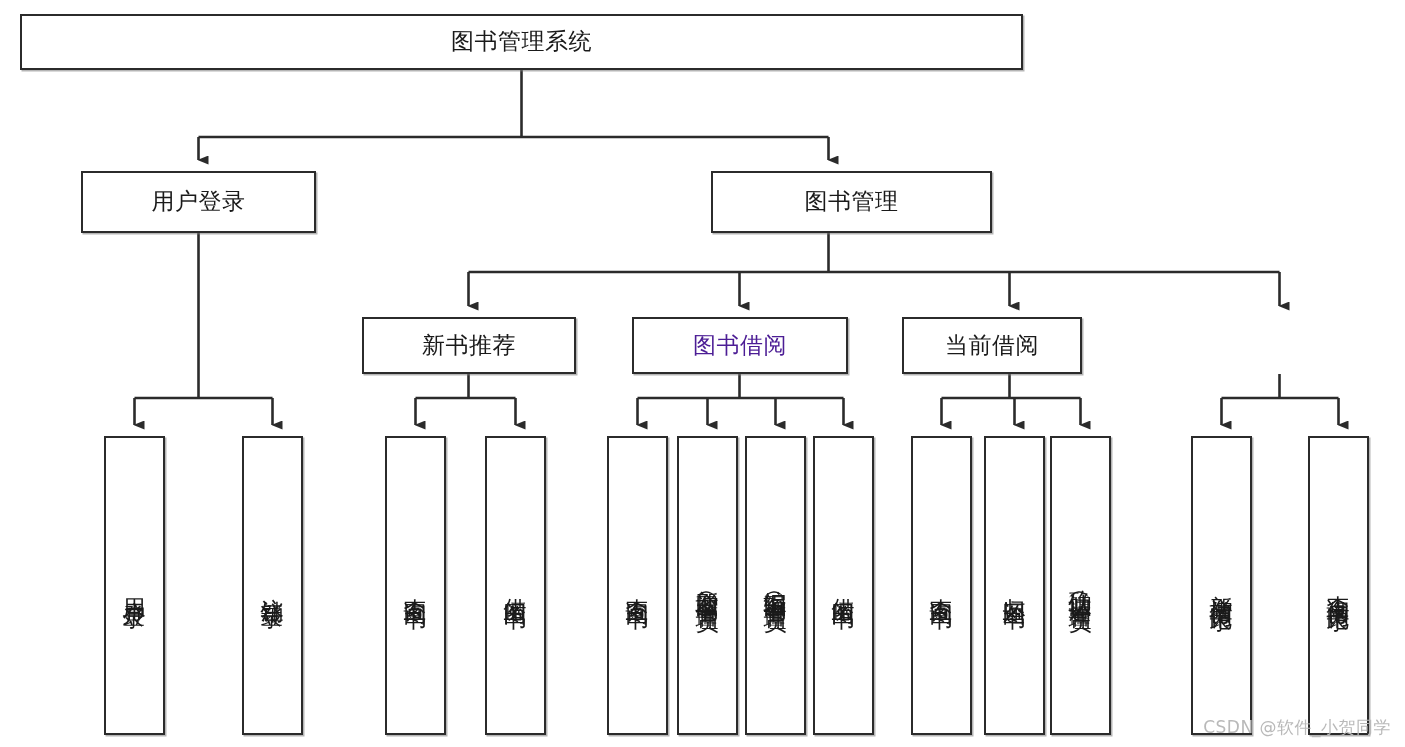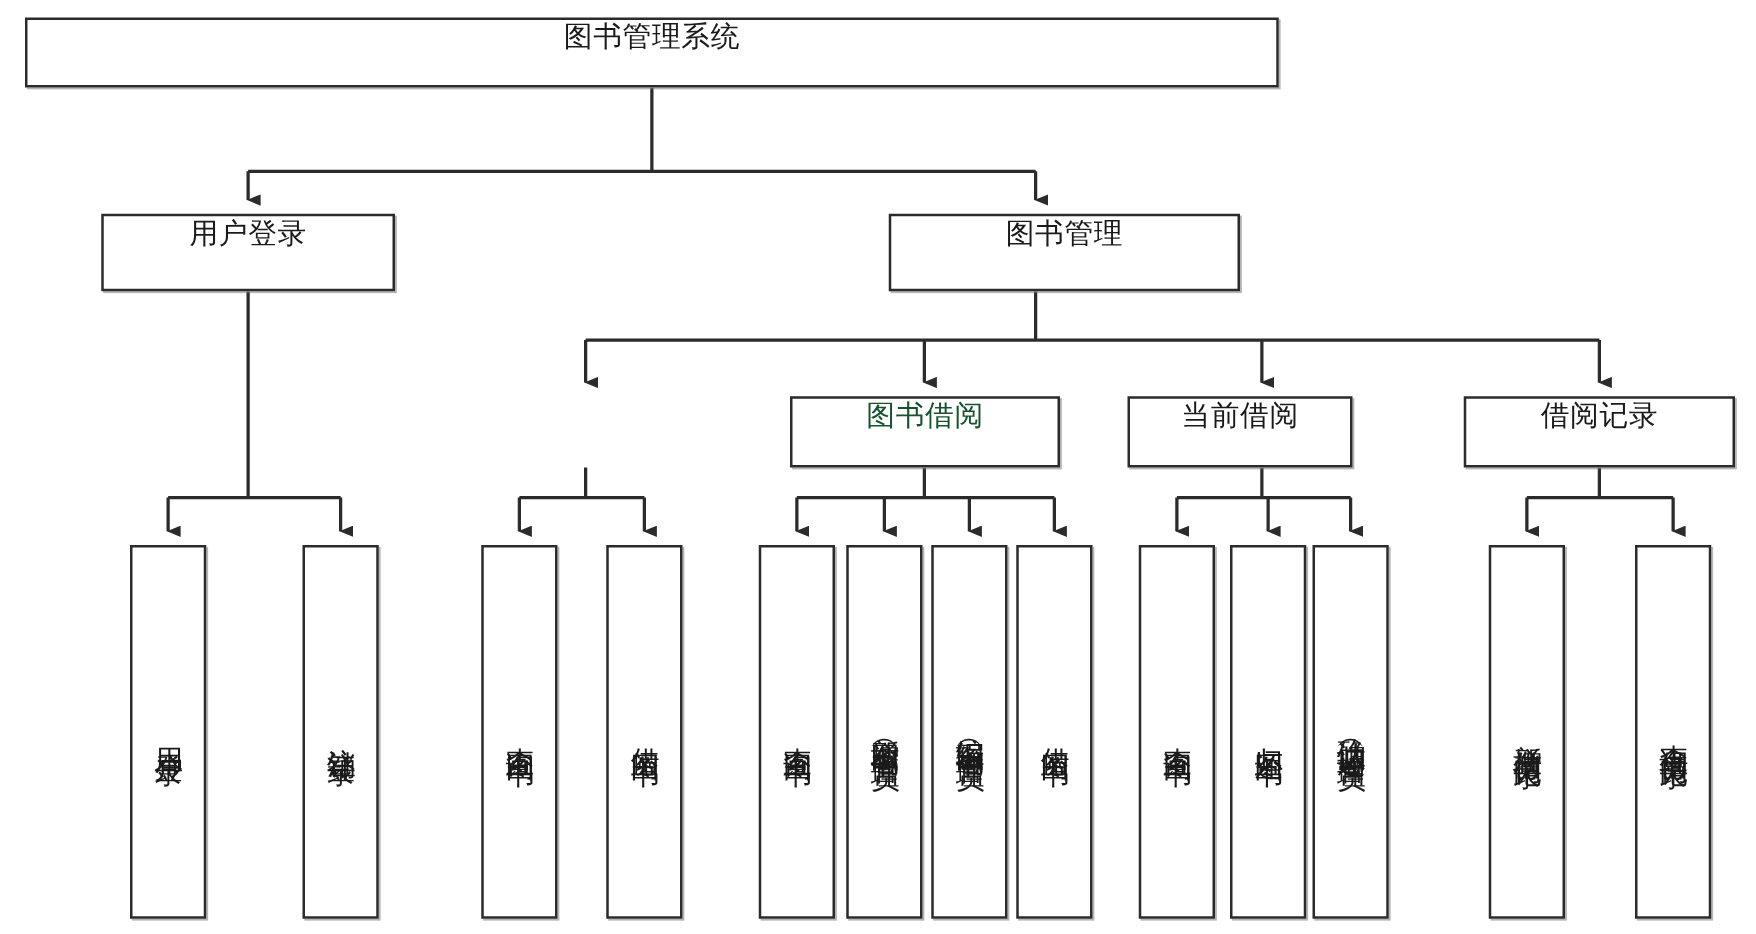--- a/index.html
+++ b/index.html
@@ -25,21 +25,21 @@
     width: 1405px;
     height: 747px;
   }
   .node {
     position: absolute;
     box-sizing: border-box;
     background: #ffffff;
     border: 2.5px solid #2b2b2b;
     box-shadow: 1.5px 1.5px 0 rgba(120,120,120,0.55);
     display: flex;
-    align-items: flex-start;
+    align-items: center;
     justify-content: center;
     color: #1a1a1a;
   }
   .node .label {
     display: block;
     text-align: center;
     line-height: 1.28;
     letter-spacing: 0.5px;
   }
   .node.horizontal .label {
@@ -130,28 +130,28 @@
     <span class="label">图书管理系统</span>
   </div>
 
   <div class="node horizontal" style="left: 81px; top: 171px; width: 235px; height: 62px; border-color: rgb(43, 43, 43); background: rgb(255, 255, 255); color: rgb(26, 26, 26);">
     <span class="label">用户登录</span>
   </div>
   <div class="node horizontal" style="left: 711px; top: 171px; width: 281px; height: 62px; border-color: rgb(43, 43, 43); background: rgb(255, 255, 255); color: rgb(26, 26, 26);">
     <span class="label">图书管理</span>
   </div>
 
-  <div class="node horizontal" style="left: 632px; top: 317px; width: 216px; height: 57px; border-color: rgb(43, 43, 43); background: rgb(255, 255, 255); color: #14532d;">
+  <div class="node horizontal" style="left: 362px; top: 317px; width: 214px; height: 57px; border-color: rgb(43, 43, 43); background: rgb(255, 255, 255); color: rgb(26, 26, 26);">
+    <span class="label">新书推荐</span>
+  </div>
+  <div class="node horizontal" style="left: 632px; top: 317px; width: 216px; height: 57px; border-color: rgb(43, 43, 43); background: rgb(255, 255, 255); color: #4c1d95;">
     <span class="label">图书借阅</span>
   </div>
   <div class="node horizontal" style="left: 902px; top: 317px; width: 180px; height: 57px; border-color: rgb(43, 43, 43); background: rgb(255, 255, 255); color: rgb(26, 26, 26);">
     <span class="label">当前借阅</span>
-  </div>
-  <div class="node horizontal" style="left: 1171px; top: 317px; width: 217px; height: 57px; border-color: rgb(43, 43, 43); background: rgb(255, 255, 255); color: rgb(26, 26, 26);">
-    <span class="label">借阅记录</span>
   </div>
 
   <div class="node vertical" style="left: 104px; top: 436px; width: 61px; height: 299px; border-color: rgb(43, 43, 43); background: rgb(255, 255, 255); color: rgb(26, 26, 26);">
     <span class="label">用户登录</span>
   </div>
   <div class="node vertical" style="left: 242px; top: 436px; width: 61px; height: 299px; border-color: rgb(43, 43, 43); background: rgb(255, 255, 255); color: rgb(26, 26, 26);">
     <span class="label">注销登录</span>
   </div>
   <div class="node vertical" style="left: 385px; top: 436px; width: 61px; height: 299px; border-color: rgb(43, 43, 43); background: rgb(255, 255, 255); color: rgb(26, 26, 26);">
     <span class="label">查询图书</span>
@@ -180,14 +180,15 @@
   <div class="node vertical" style="left: 1050px; top: 436px; width: 61px; height: 299px; border-color: rgb(43, 43, 43); background: rgb(255, 255, 255); color: rgb(26, 26, 26);">
     <span class="label">确认归还（管理员）</span>
   </div>
   <div class="node vertical" style="left: 1191px; top: 436px; width: 61px; height: 299px; border-color: rgb(43, 43, 43); background: rgb(255, 255, 255); color: rgb(26, 26, 26);">
     <span class="label">新增借阅记录</span>
   </div>
   <div class="node vertical" style="left: 1308px; top: 436px; width: 61px; height: 299px; border-color: rgb(43, 43, 43); background: rgb(255, 255, 255); color: rgb(26, 26, 26);">
     <span class="label">查询借阅记录</span>
   </div>
 
+  <div id="watermark" style="color: rgb(185, 185, 185);">CSDN @软件_小贺同学</div>
 
 </div>
 
 </body></html>

